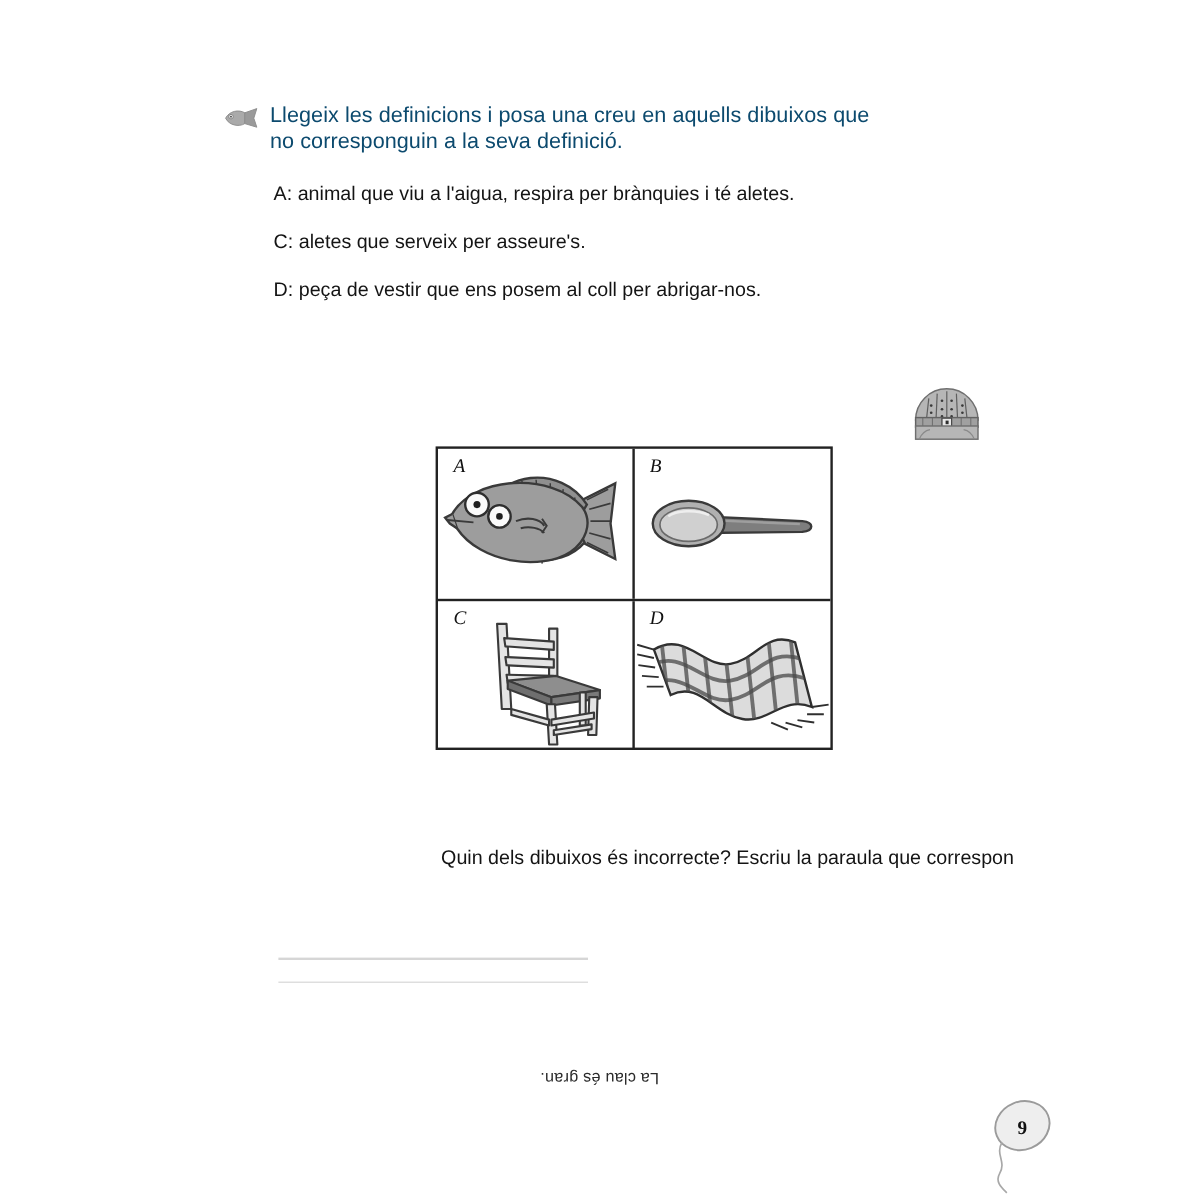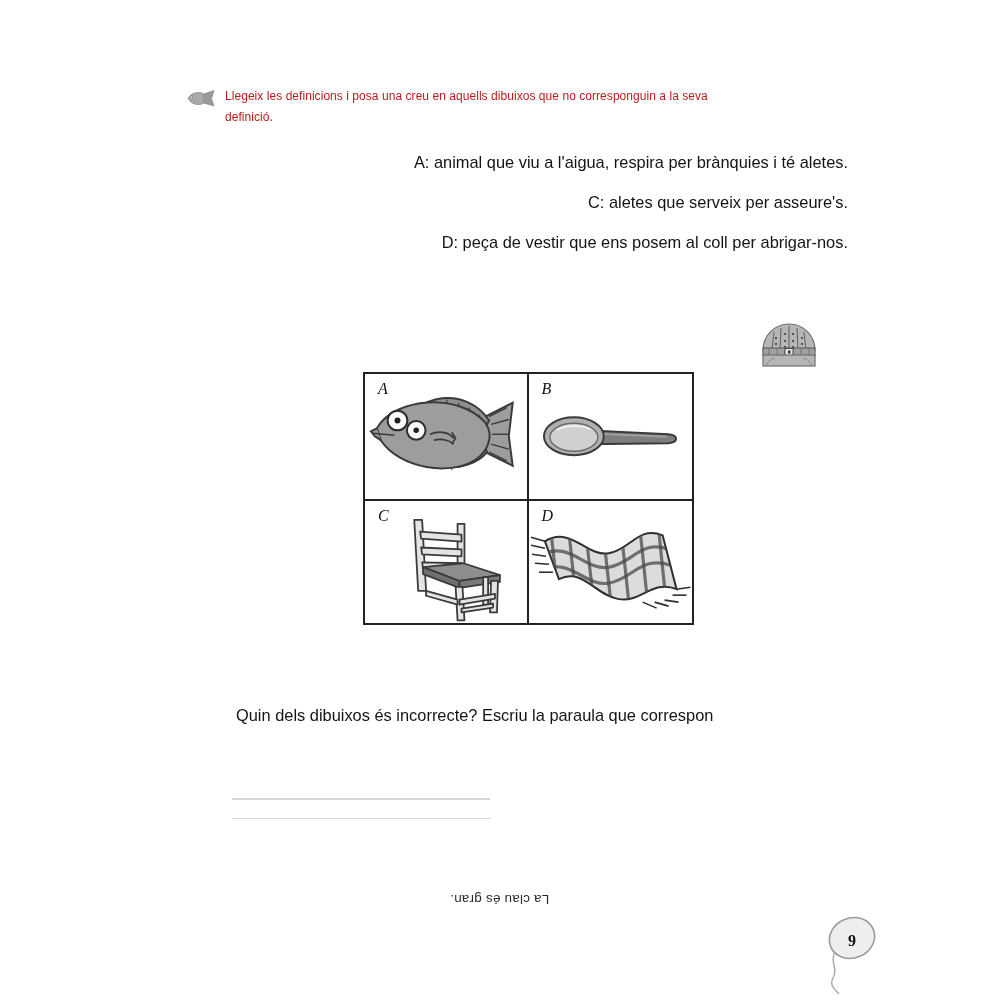--- a/index.html
+++ b/index.html
@@ -24,34 +24,33 @@
     width: 560px;
     display: flex;
     align-items: flex-start;
     gap: 9px;
   }
   #fish-bullet-icon {
     flex: 0 0 auto;
     margin-top: 4px;
   }
   #instruction-text {
-    font-size: 12px;
+    font-size: 18px;
     line-height: 21px;
     letter-spacing: 0.05px;
-    color: #b91c1c;
+    color: #0c4a6e;
     max-width: 510px;
   }
 
   
   #definitions-list {
     position: absolute;
     left: 228px;
     top: 152px;
     width: 620px;
-    text-align: right;
   }
   .definition-row {
     font-size: 16.4px;
     line-height: 20px;
     color: #141414;
     margin-bottom: 20px;
     white-space: nowrap;
   }
 
   
@@ -104,23 +103,24 @@
   }
   .cell-art svg {
     width: 100%;
     height: 100%;
     display: block;
   }
 
   
   #question-block {
     position: absolute;
-    left: 236px;
+    left: 225px;
     top: 695px;
     width: 620px;
+    text-align: right;
   }
   .question-line {
     font-size: 16.4px;
     line-height: 41px;
     color: #141414;
     white-space: nowrap;
   }
 
   
   #answer-lines {

